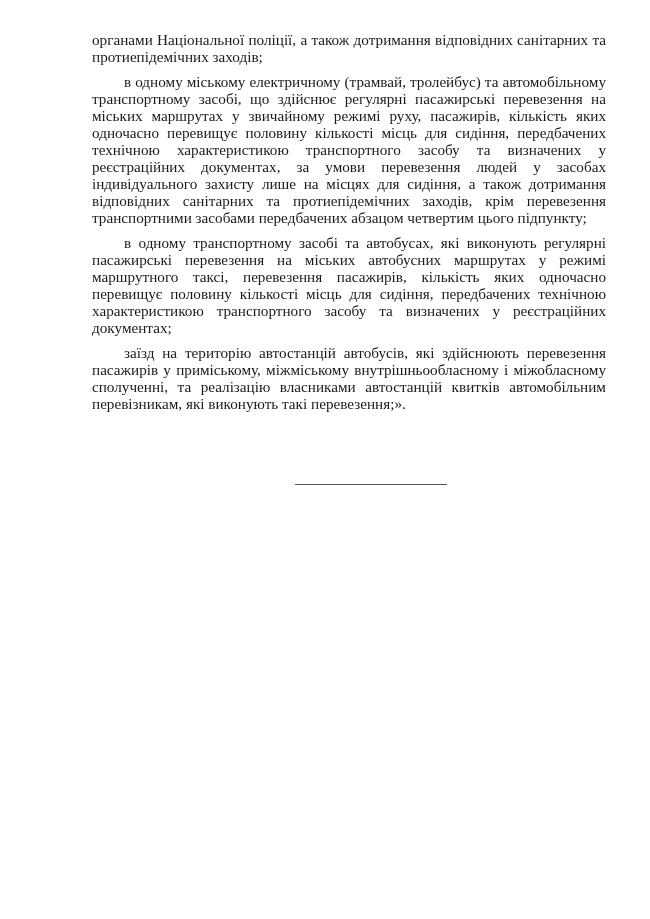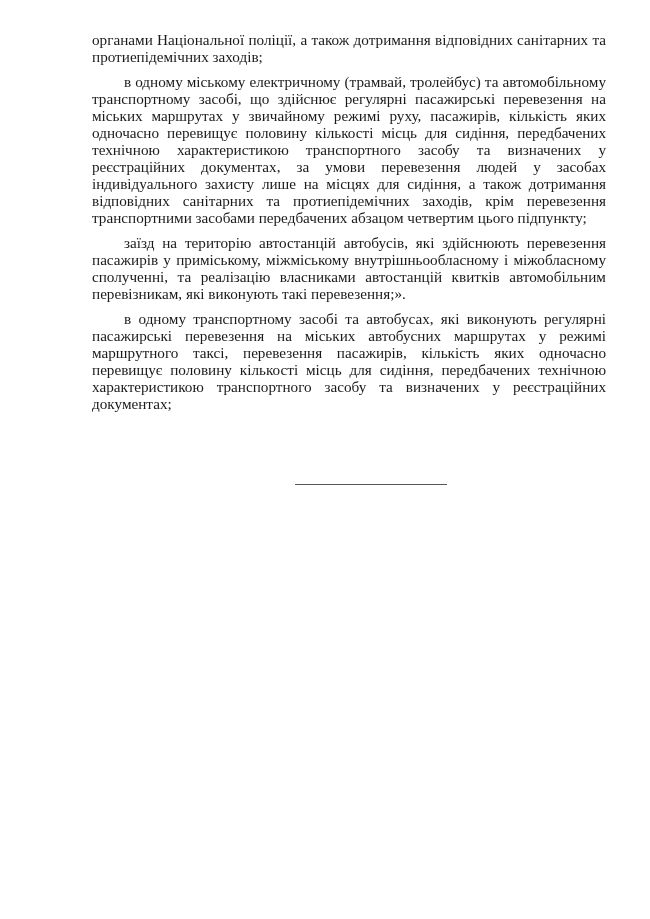--- a/index.html
+++ b/index.html
@@ -15,16 +15,16 @@
     position: absolute; left: 295px; top: 484px; width: 152px; height: 0;
     border-top: 1px solid #555;
   }
 </style>
 </head>
 <body>
 
 <div class="page">
   <p class="para">органами Національної поліції, а також дотримання відповідних санітарних та протиепідемічних заходів;</p>
   <p class="para indent">в одному міському електричному (трамвай, тролейбус) та автомобільному транспортному засобі, що здійснює регулярні пасажирські перевезення на міських маршрутах у звичайному режимі руху, пасажирів, кількість яких одночасно перевищує половину кількості місць для сидіння, передбачених технічною характеристикою транспортного засобу та визначених у реєстраційних документах, за умови перевезення людей у засобах індивідуального захисту лише на місцях для сидіння, а також дотримання відповідних санітарних та протиепідемічних заходів, крім перевезення транспортними засобами передбачених абзацом четвертим цього підпункту;</p>
+  <p class="para indent">в одному транспортному засобі та автобусах, які виконують регулярні пасажирські перевезення на міських автобусних маршрутах у режимі маршрутного таксі, перевезення пасажирів, кількість яких одночасно перевищує половину кількості місць для сидіння, передбачених технічною характеристикою транспортного засобу та визначених у реєстраційних документах;</p>
   <p class="para indent">заїзд на територію автостанцій автобусів, які здійснюють перевезення пасажирів у приміському, міжміському внутрішньообласному і міжобласному сполученні, та реалізацію власниками автостанцій квитків автомобільним перевізникам, які виконують такі перевезення;».</p>
-  <p class="para indent">в одному транспортному засобі та автобусах, які виконують регулярні пасажирські перевезення на міських автобусних маршрутах у режимі маршрутного таксі, перевезення пасажирів, кількість яких одночасно перевищує половину кількості місць для сидіння, передбачених технічною характеристикою транспортного засобу та визначених у реєстраційних документах;</p>
 </div>
 <div class="sep"></div>
 
 </body></html>

